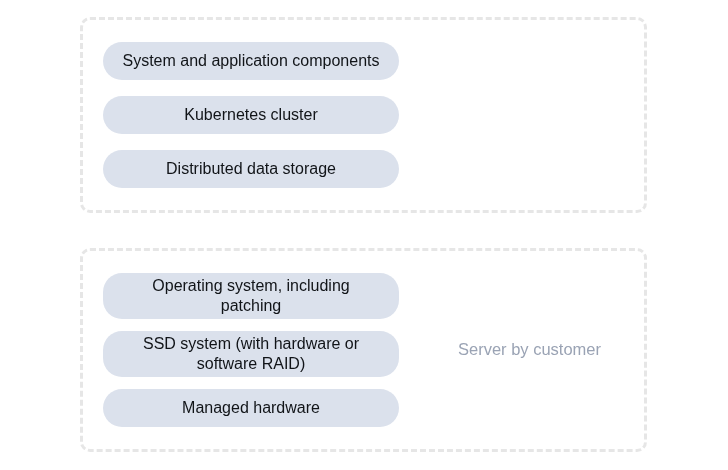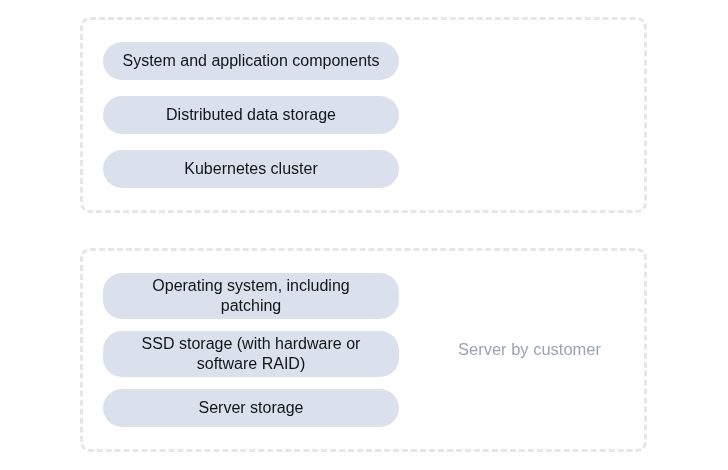--- a/index.html
+++ b/index.html
@@ -63,31 +63,31 @@
   }
 </style>
 </head>
 <body>
 
 <div>
 
   <section class="group group-top">
     <div class="pills">
       <div class="pill">System and application components</div>
+      <div class="pill">Kubernetes cluster</div>
       <div class="pill">Distributed data storage</div>
-      <div class="pill">Kubernetes cluster</div>
     </div>
   </section>
 
   <section class="group group-bottom">
     <div class="pills">
       <div class="pill">Operating system, including
 patching</div>
-      <div class="pill">SSD storage (with hardware or
+      <div class="pill">SSD system (with hardware or
 software RAID)</div>
-      <div class="pill">Server storage</div>
+      <div class="pill">Managed hardware</div>
     </div>
     <div class="label-area">
       <div class="group-label">Server by customer</div>
     </div>
   </section>
 
 </div>
 
 </body></html>

